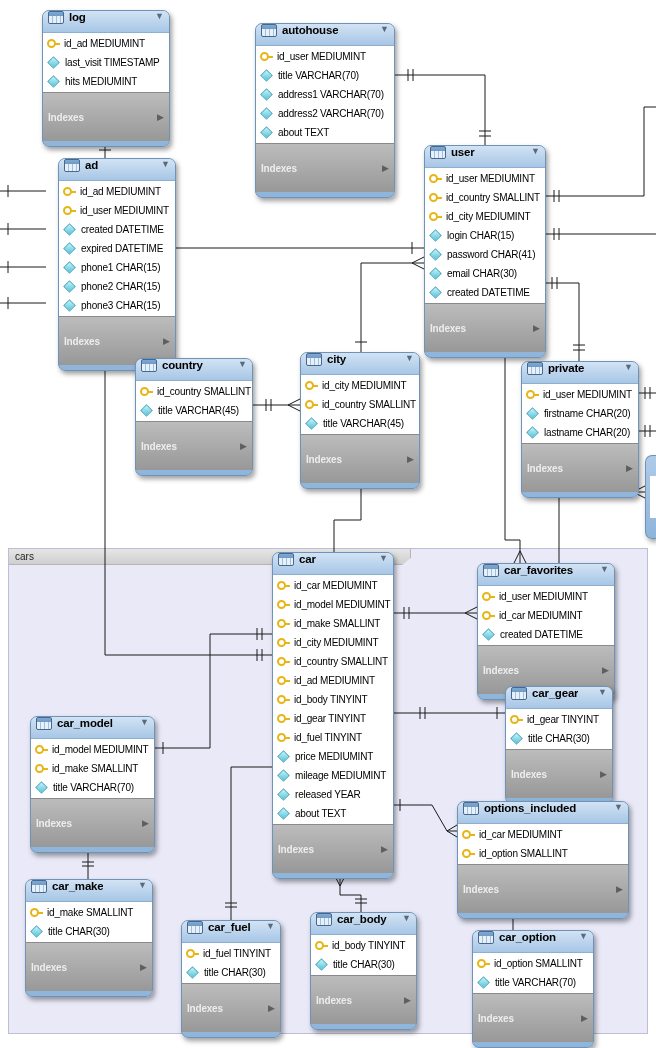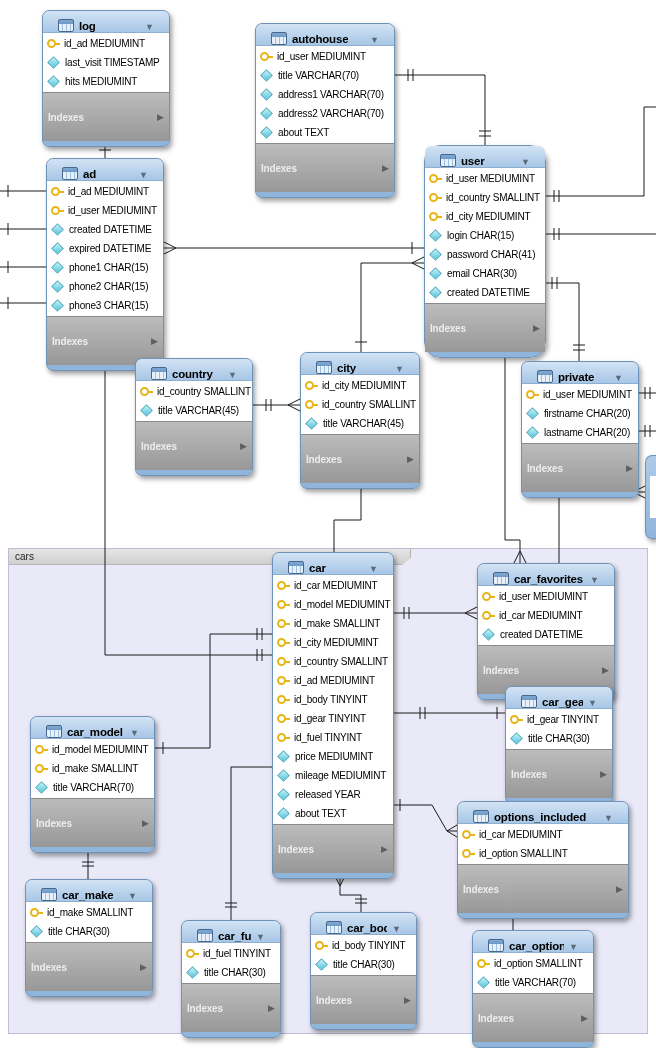--- a/index.html
+++ b/index.html
@@ -11,21 +11,21 @@
              border-bottom:1px solid #B5B5B5;border-right:1px solid #B5B5B5;font-size:10px;color:#222;
              padding:2px 6px 0 6px;box-sizing:border-box;
              clip-path:polygon(0 0,100% 0,100% 55%,calc(100% - 9px) 100%,0 100%);}
   
   #wires{position:absolute;left:0;top:0;z-index:1;}
   #wires polyline{fill:none;stroke:#1A1A1A;stroke-width:1;}
   
   .table{position:absolute;z-index:2;background:linear-gradient(#AECBE8,#8FB5DB);
          border:1px solid #6F93B8;border-radius:7px;box-sizing:border-box;
          padding-bottom:5px;box-shadow:2px 3px 5px rgba(0,0,0,0.38);}
-  .thead{height:21px;display:flex;align-items:flex-end;gap:5px;padding:0 15px;
+  .thead{height:21px;display:flex;align-items:flex-start;gap:5px;padding:0 5px;
          background:linear-gradient(#D2E3F4,#A7C6E6);border-radius:6px 6px 0 0;
          border-bottom:1px solid #8FAFCF;}
   .tname{font-size:11.5px;font-weight:bold;color:#000;letter-spacing:-0.2px;white-space:nowrap;
          overflow:hidden;}
   .tharrow{margin-left:auto;font-size:9px;color:#5A6A7A;}
   .tbl-icon{width:14px;height:11px;flex:0 0 14px;border:1px solid #49678C;border-radius:2px;
             background:linear-gradient(#7FA9D2,#6E9AC6) top/100% 4px no-repeat,
                        repeating-linear-gradient(90deg,#E8F1FA 0 3px,#9FBFDF 3px 4px);}
   .tbody{background:#fff;padding:1px 0;}
   .crow{height:19px;display:flex;align-items:center;gap:4px;padding:0 4px;white-space:nowrap;overflow:hidden;}
@@ -209,21 +209,21 @@
           <div class="crow">
             <span class="icon-diamond"></span>
             <span class="ctext">about TEXT</span>
           </div>
         </div>
         <div class="tfoot">
           <span class="flabel">Indexes</span>
           <span class="farrow">▶</span>
         </div>
       </div>
-      <div class="table" style="left: 424px; top: 145px; width: 122px; border-radius: 16px;">
+      <div class="table" style="left: 424px; top: 145px; width: 122px;">
         <div class="thead">
           <span class="tbl-icon"></span>
           <span class="tname">user</span>
           <span class="tharrow">▼</span>
         </div>
         <div class="tbody">
           <div class="crow">
             <span class="icon-key"></span>
             <span class="ctext">id_user MEDIUMINT</span>
           </div>
@@ -250,21 +250,21 @@
           <div class="crow">
             <span class="icon-diamond"></span>
             <span class="ctext">created DATETIME</span>
           </div>
         </div>
         <div class="tfoot">
           <span class="flabel">Indexes</span>
           <span class="farrow">▶</span>
         </div>
       </div>
-      <div class="table" style="left: 46px; top: 158px; width: 118px;">
+      <div class="table" style="left: 58px; top: 158px; width: 118px;">
         <div class="thead">
           <span class="tbl-icon"></span>
           <span class="tname">ad</span>
           <span class="tharrow">▼</span>
         </div>
         <div class="tbody">
           <div class="crow">
             <span class="icon-key"></span>
             <span class="ctext">id_ad MEDIUMINT</span>
           </div>

